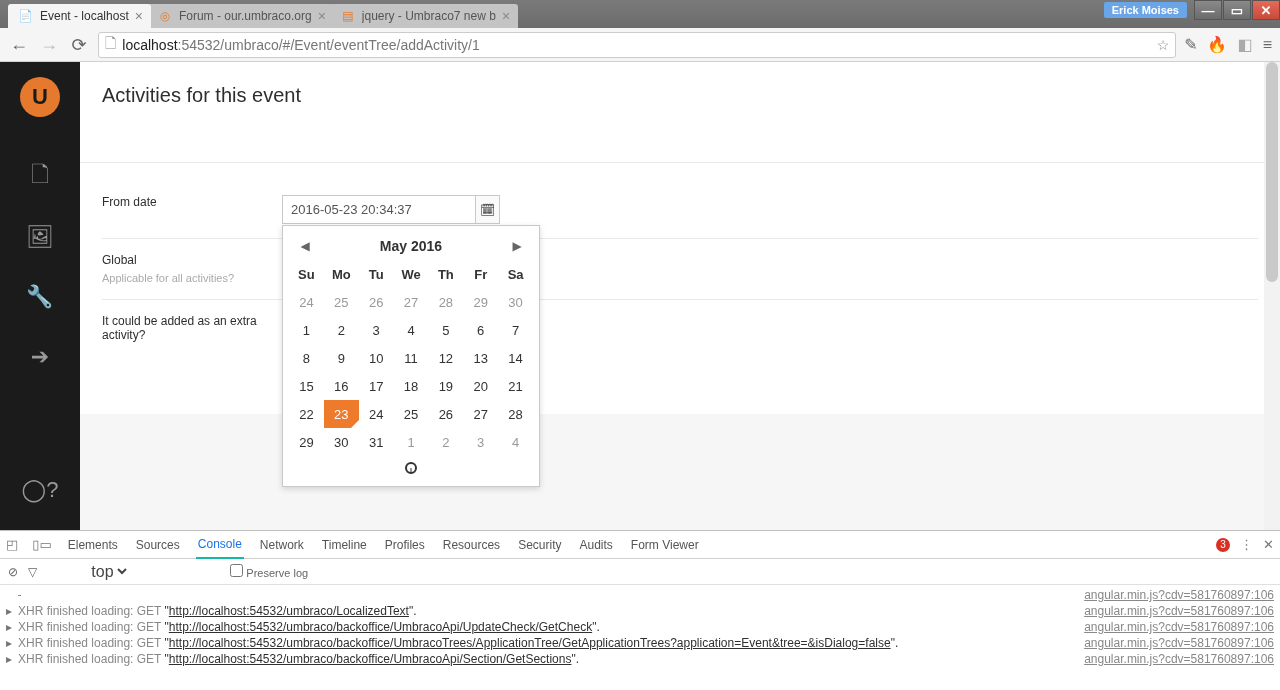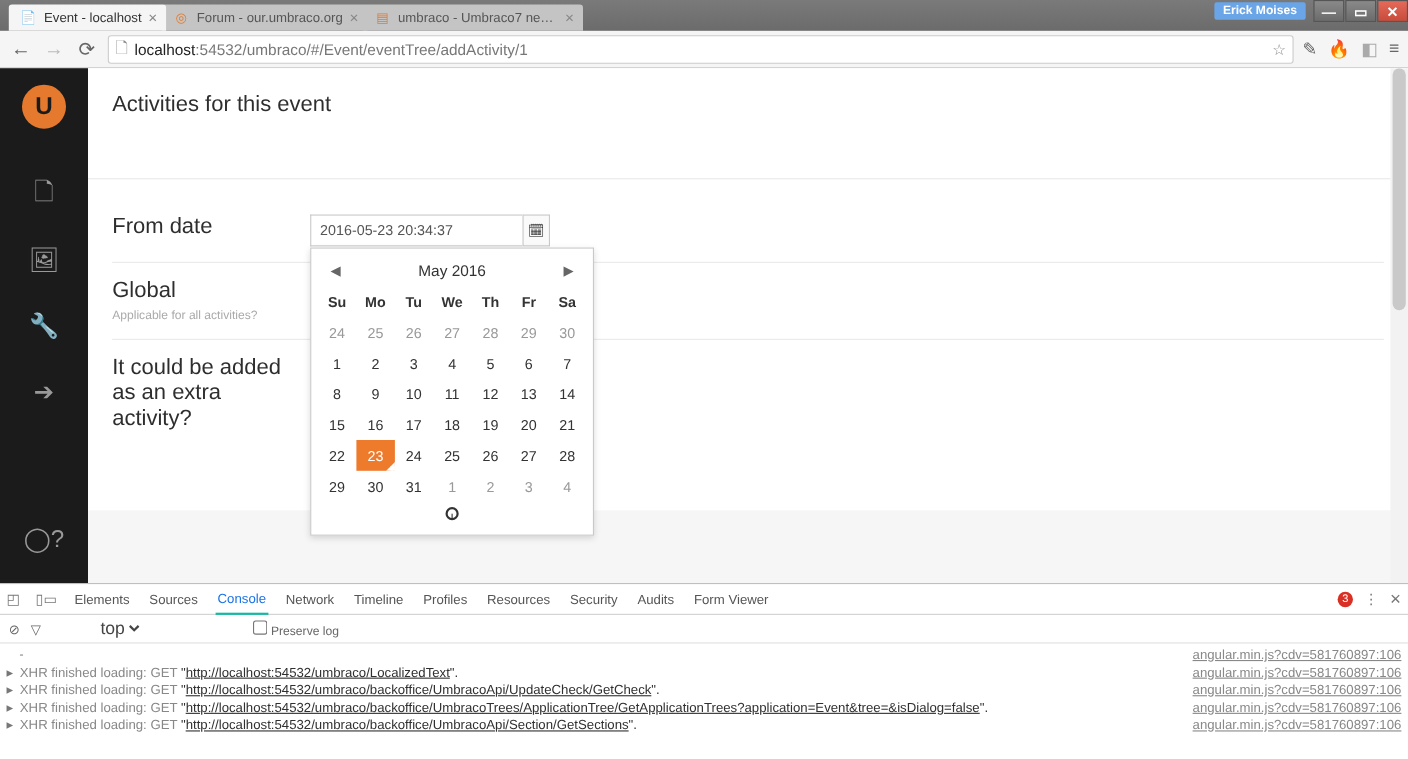--- a/index.html
+++ b/index.html
@@ -34,33 +34,33 @@
 .sb-logo { width: 40px; height: 40px; border-radius: 50%; background: #e57a2e; color: #1b1b1b; display: flex; align-items: center; justify-content: center; font-weight: bold; font-size: 22px; margin-bottom: 30px; }
 .sb-icon { width: 80px; height: 60px; display: flex; align-items: center; justify-content: center; color: #999; font-size: 22px; cursor: pointer; }
 
 .main { flex: 1; background: #f6f6f6; position: relative; overflow: hidden; }
 .panel { background: #fff; margin: 0 0 0 0; }
 .panel-header { padding: 22px 22px 55px 22px; border-bottom: 1px solid #e9e9e9; }
 .panel-header h1 { font-size: 20px; font-weight: 400; color: #2e2e2e; }
 .form { padding: 18px 22px; }
 .form-row { display: flex; align-items: flex-start; border-bottom: 1px solid #e9e9e9; padding: 14px 0; }
 .form-label { width: 180px; padding-right: 20px; }
-.form-label .lbl { font-size: 20px; color: #2e2e2e; }
+.form-label .lbl { font-size: 12px; color: #2e2e2e; }
 .form-label .hint { font-size: 11px; color: #aaa; margin-top: 4px; line-height: 1.3; }
 .form-ctrl { flex: 1; position: relative; }
 
 .date-input-wrap { display: flex; width: 218px; }
 .date-input { flex: 1; border: 1px solid #c9c9c9; border-right: none; padding: 6px 8px; font-size: 13px; color: #555; }
 .cal-btn { width: 28px; border: 1px solid #c9c9c9; background: #fafafa; display: flex; align-items: center; justify-content: center; font-size: 12px; cursor: pointer; }
 
 
 .datepicker { position: absolute; top: 30px; left: 0; width: 258px; background: #fff; border: 1px solid #c9c9c9; box-shadow: 0 2px 6px rgba(0,0,0,0.15); z-index: 100; padding: 8px 6px 6px 6px; }
 .dp-head { display: flex; align-items: center; justify-content: space-between; padding: 4px 6px 6px 6px; }
 .dp-head .arrow { font-size: 12px; color: #666; cursor: pointer; width: 20px; text-align: center; }
-.dp-head .month { font-size: 14px; font-weight: normal; color: #333; }
+.dp-head .month { font-size: 14px; font-weight: bold; color: #333; }
 .dp-grid { width: 100%; }
 .dp-row { display: flex; }
 .dp-cell { width: 35px; height: 28px; display: flex; align-items: center; justify-content: center; font-size: 13px; color: #333; cursor: pointer; }
 .dp-cell.dow { font-weight: bold; color: #333; }
 .dp-cell.other { color: #999; }
 .dp-cell.sel { background: #ee7a2c; color: #fff; position: relative; }
 .dp-cell.sel::after { content: ''; position: absolute; right: 0; bottom: 0; border: 4px solid transparent; border-right-color: #fff; border-bottom-color: #fff; }
 .dp-foot { text-align: center; padding: 4px 0 2px 0; }
 .dp-foot .clock { font-size: 14px; color: #333; cursor: pointer; display: inline-block; border: 2px solid #333; border-radius: 50%; width: 12px; height: 12px; position: relative; }
 .dp-foot .clock::before { content:''; position:absolute; left:50%; top:50%; width:1px; height:4px; background:#333; transform-origin: top; transform: translate(-50%,0); }
@@ -100,21 +100,21 @@
       <span class="title">Event - localhost</span>
       <span class="close">×</span>
     </div>
     <div class="tab inactive">
       <span class="favicon" style="color:#e57a2e;">◎</span>
       <span class="title">Forum - our.umbraco.org</span>
       <span class="close">×</span>
     </div>
     <div class="tab inactive">
       <span class="favicon" style="color:#e57a2e;">▤</span>
-      <span class="title">umbraco - Umbraco7 new b</span>
+      <span class="title">jquery - Umbraco7 new b</span>
       <span class="close">×</span>
     </div>
   </div>
   <div class="window-ctrls">
     <span class="user-badge">Erick Moises</span>
     <div class="win-btn">—</div>
     <div class="win-btn">▭</div>
     <div class="win-btn close-btn">✕</div>
   </div>
 </div>

